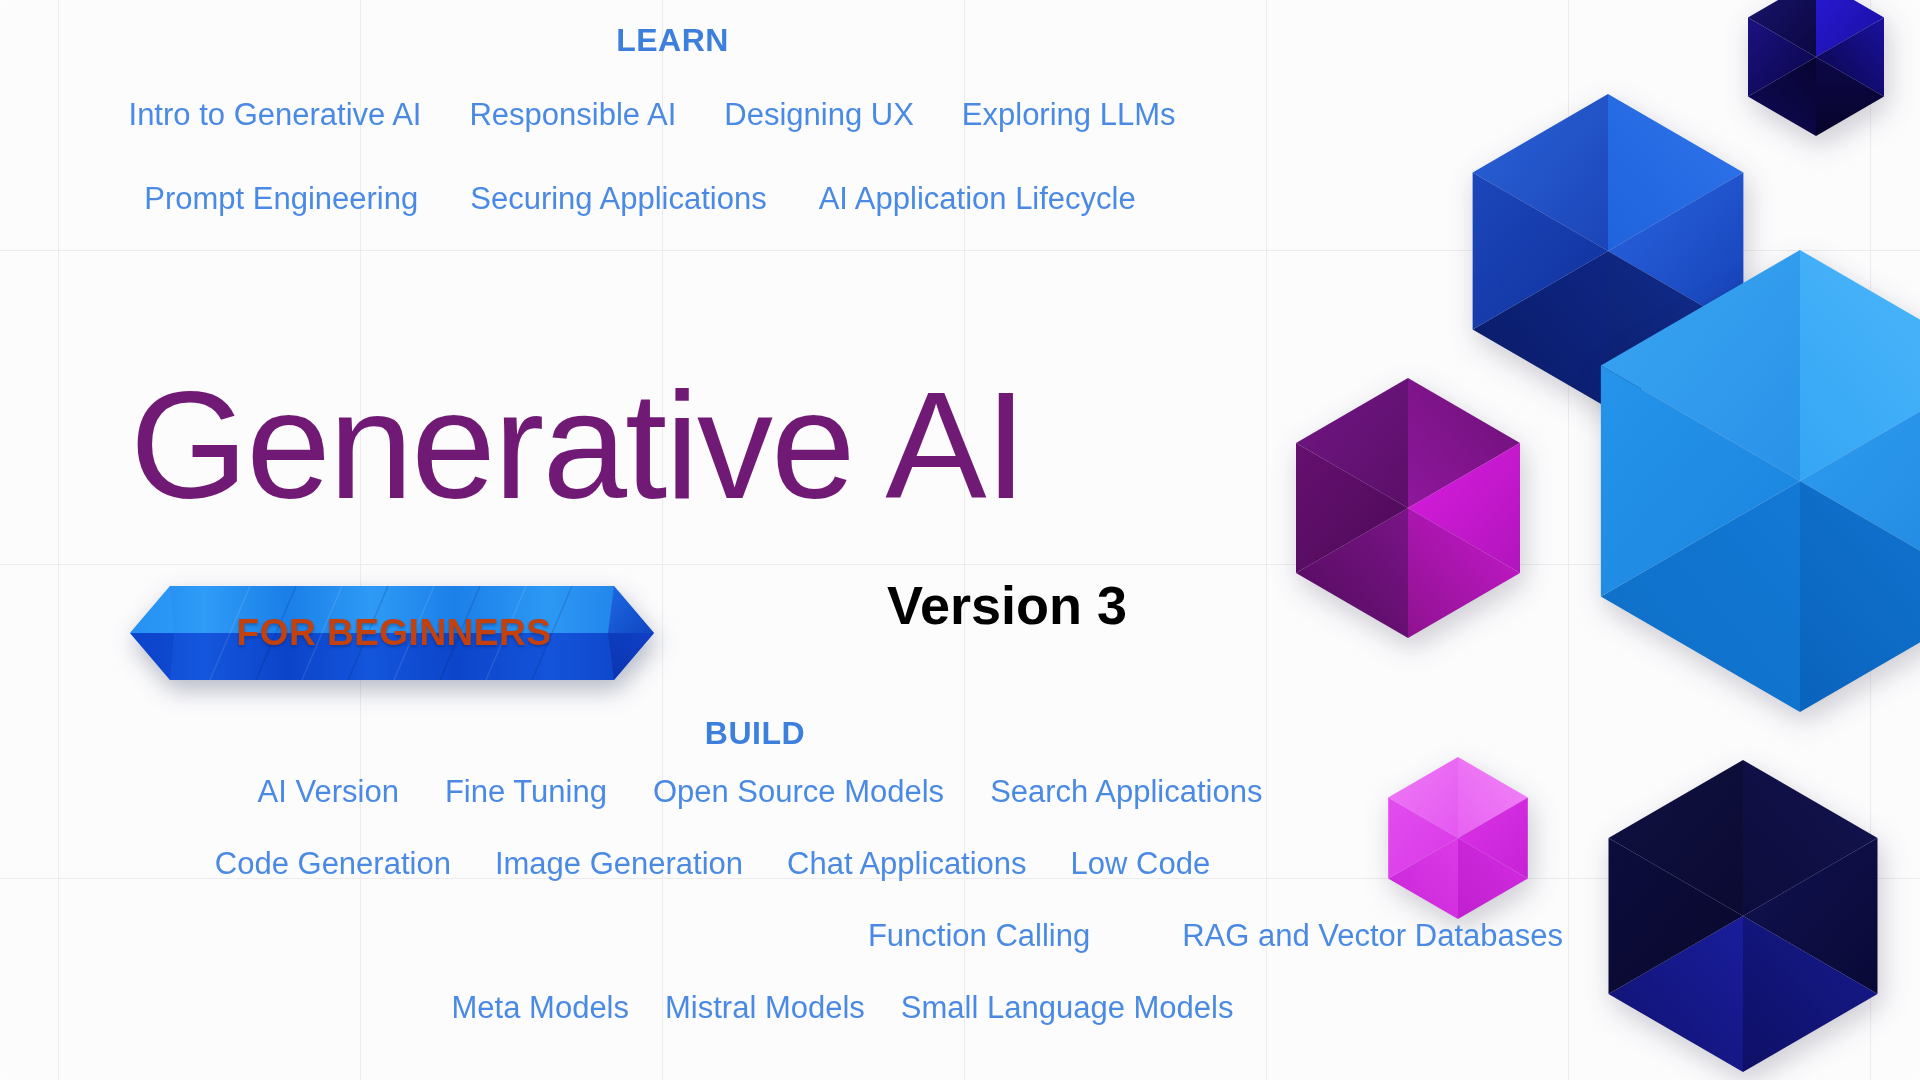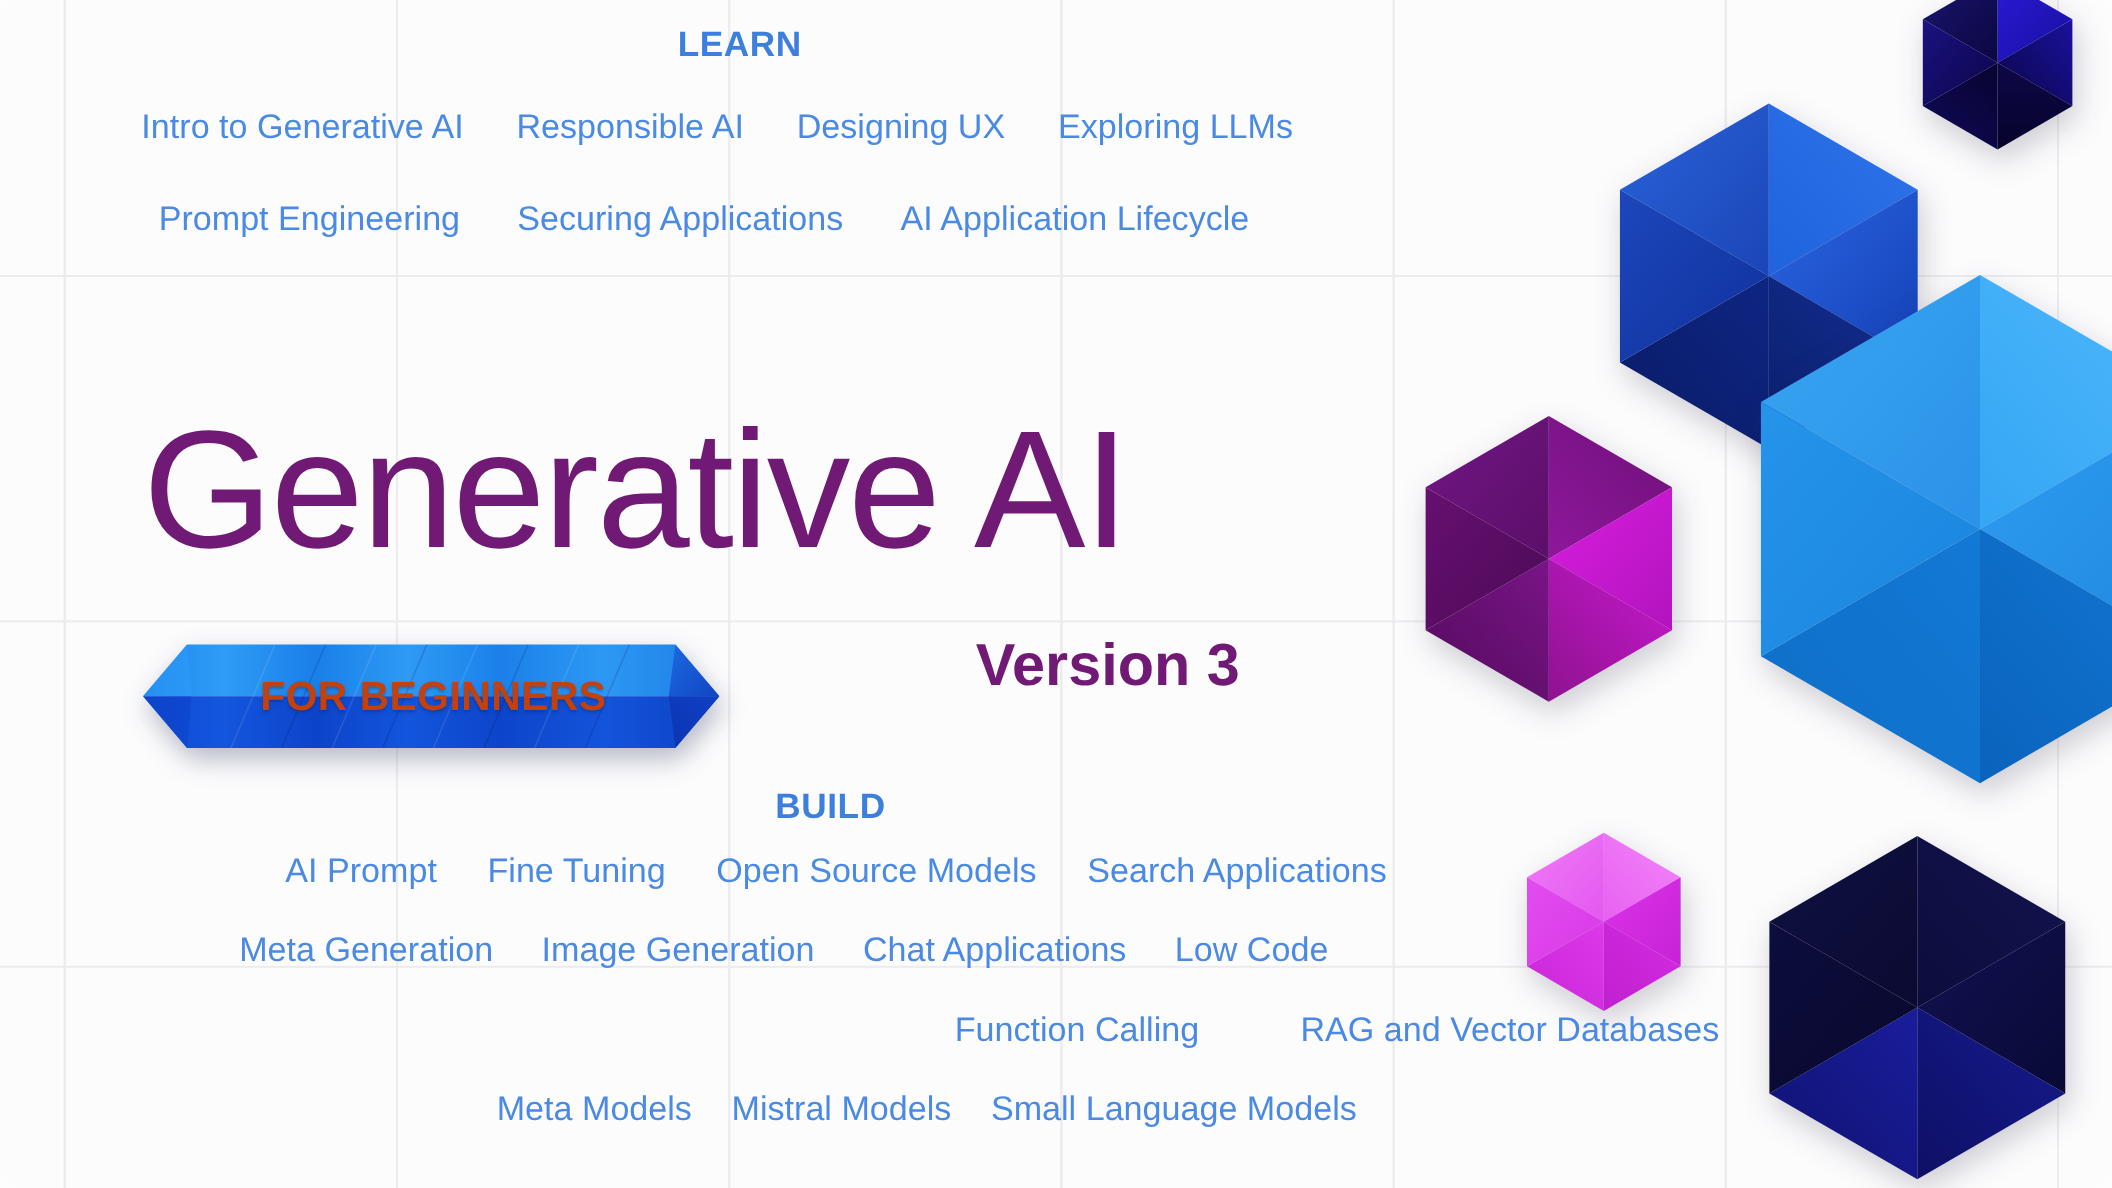--- a/index.html
+++ b/index.html
@@ -117,21 +117,21 @@
     line-height: 1;
     white-space: nowrap;
   }
 
   #version-label {
     position: absolute;
     left: 887px;
     top: 574px;
     font-size: 54px;
     font-weight: bold;
-    color: #701a75;
+    color: #000000;
     white-space: nowrap;
   }
 
   
   #ribbon {
     position: absolute;
     left: 130px;
     top: 578px;
     width: 524px;
     height: 110px;
@@ -463,28 +463,28 @@
           <path d="M350,8 L310,102"></path>
             <path d="M442,8 L402,102"></path>
         </g>
       </svg>
       <div id="ribbon-text">FOR BEGINNERS</div>
     </div>
 
     <div class="section-head" id="build-head">BUILD</div>
 
     <div class="topic-row" id="build-row-1">
-      <span class="topic">AI Prompt</span>
+      <span class="topic">AI Version</span>
       <span class="topic">Fine Tuning</span>
       <span class="topic">Open Source Models</span>
       <span class="topic">Search Applications</span>
     </div>
 
     <div class="topic-row" id="build-row-2">
-      <span class="topic">Meta Generation</span>
+      <span class="topic">Code Generation</span>
       <span class="topic">Image Generation</span>
       <span class="topic">Chat Applications</span>
       <span class="topic">Low Code</span>
     </div>
 
     <div class="topic-row" id="build-row-3">
       <span class="topic">Function Calling</span>
       <span class="topic">RAG and Vector Databases</span>
     </div>
 

